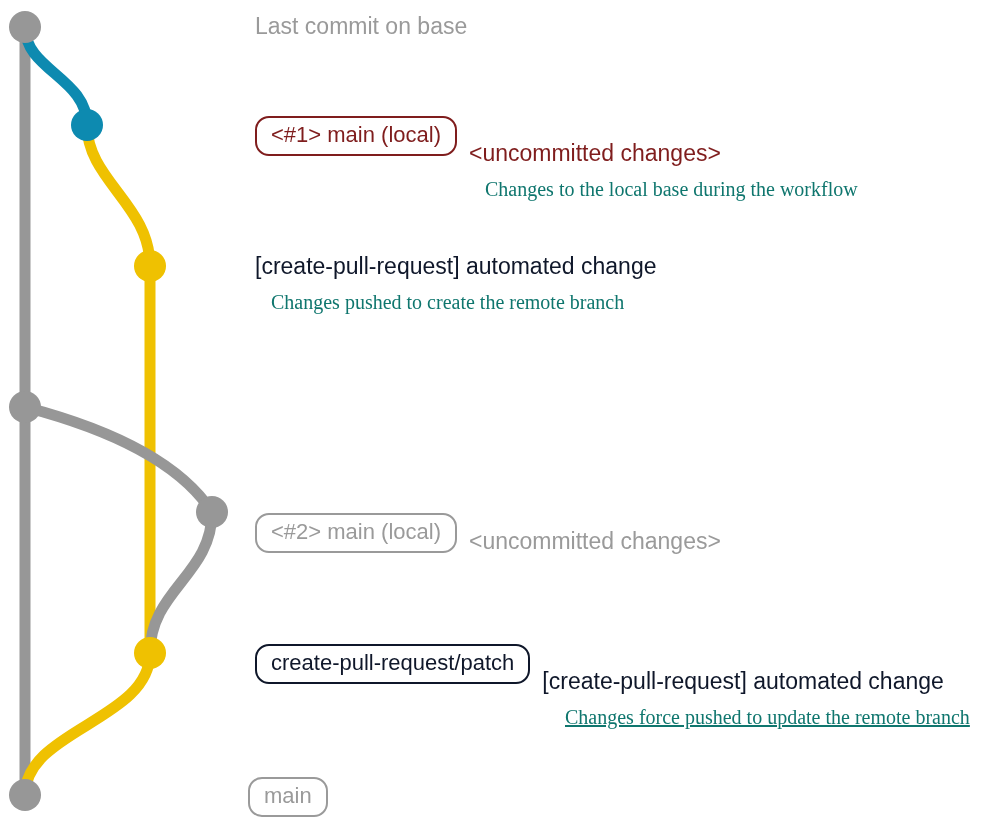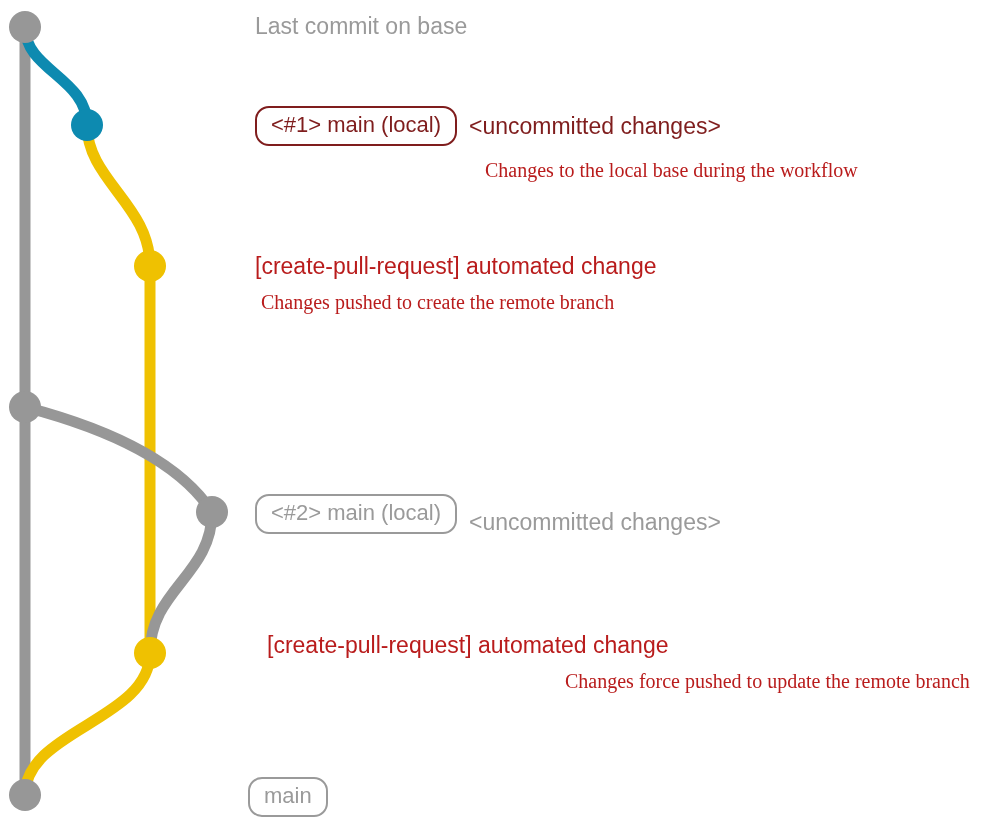--- a/index.html
+++ b/index.html
@@ -49,30 +49,31 @@
     line-height: 1;
     font-family: "Liberation Sans", sans-serif;
   }
   .headline {
     font-size: 23px;
     line-height: 1;
     font-family: "Liberation Sans", sans-serif;
   }
   .headline.with-pill {
     margin-left: 12px;
+    margin-top: 36px;
   }
   .subline {
     font-family: "Liberation Serif", serif;
     font-size: 20px;
     line-height: 1;
-    color: #b91c1c;
+    color: #0f766e;
     margin-top: 14px;
   }
   .c-blue  { color: #7f1d1d; }
-  .c-yellow{ color: #b91c1c; }
+  .c-yellow{ color: #0f172a; }
   .c-gray  { color: #9a9a9a; }
 </style>
 </head>
 <body>
 
 <div id="canvas">
 
   <svg id="graph" viewBox="0 0 981 827" aria-hidden="true">
 
     <path d="M 25 27 L 25 795" stroke="#979797" stroke-width="11" fill="none" stroke-linecap="round"></path>
@@ -103,35 +104,36 @@
   <div class="row-stack" style="left:255px; top:106px;">
     <div style="display:flex; align-items:center;">
       <span class="pill c-blue">&lt;#1&gt; main (local)</span>
       <span class="headline with-pill c-blue">&lt;uncommitted changes&gt;</span>
     </div>
     <div class="subline" style="margin-left:230px;">Changes to the local base during the workflow</div>
   </div>
 
   <div class="row-stack" style="left:255px; top:255px;">
     <div class="headline c-yellow">[create-pull-request] automated change</div>
-    <div class="subline" style="margin-left:6px;">Changes pushed to create the remote branch</div>
+    <div class="subline" style="margin-left:16px;">Changes pushed to create the remote branch</div>
   </div>
 
 
   <div class="row-stack" style="left:255px; top:494px;">
     <div style="display:flex; align-items:flex-end;">
       <span class="pill c-gray">&lt;#2&gt; main (local)</span>
       <span class="headline with-pill c-gray">&lt;uncommitted changes&gt;</span>
     </div>
   </div>
 
   <div class="row-stack" style="left:255px; top:634px;">
     <div style="display:flex; align-items:center;">
+      <span class="pill c-yellow">create-pull-request/patch</span>
       <span class="headline with-pill c-yellow">[create-pull-request] automated change</span>
     </div>
-    <div class="subline" style="margin-left:310px;">Changes force pushed to update the remote branch</div>
+    <div class="subline" style="margin-left:310px;text-decoration:underline;">Changes force pushed to update the remote branch</div>
   </div>
 
   <div class="row" style="left:248px; top:777px;">
     <span class="pill c-gray">main</span>
   </div>
 
 </div>
 
 </body></html>

